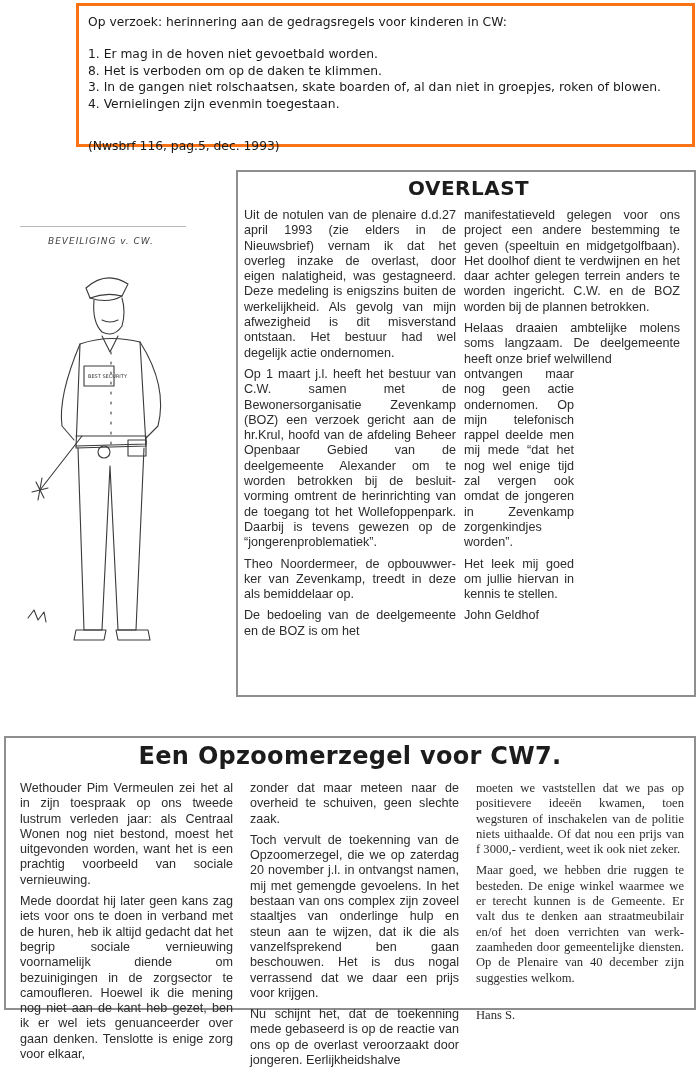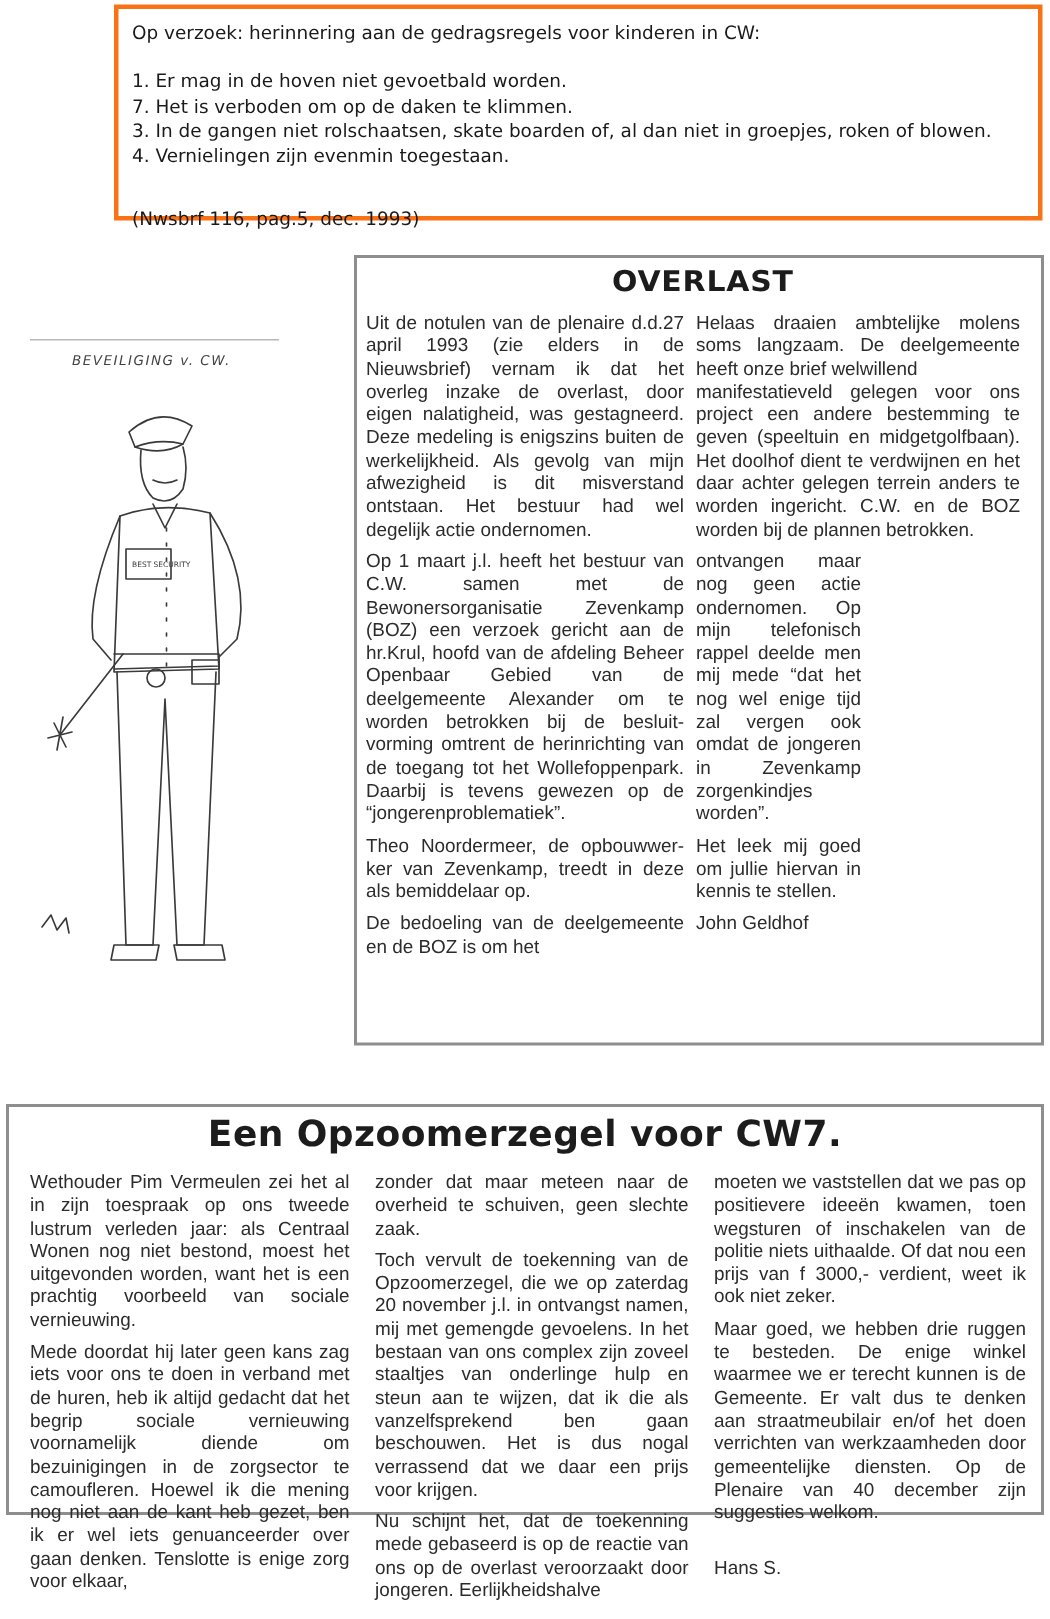--- a/index.html
+++ b/index.html
@@ -45,31 +45,31 @@
     position:absolute; left:4px; top:736px; width:692px; height:274px;
     border:2px solid #8e8e8e; box-sizing:border-box;
   }
   .article2 h1 {
     position:absolute; left:0; right:0; top:4px; margin:0; text-align:center;
     font-family:"DejaVu Sans", sans-serif; font-weight:900; font-size:24px;
     color:#1c1c1c; letter-spacing:0.3px;
   }
   .a2-c1 { left:14px; top:43px; width:213px; }
   .a2-c2 { left:244px; top:43px; width:209px; }
-  .a2-c3 { left:470px; top:43px; width:208px; }
+  .a2-c3 { left:470px; top:43px; width:208px;font-family:Liberation Serif, serif; }
   .a2-c3 .sig { margin-top:22px; }
 </style>
 </head>
 <body>
 
 <div class="box-rules">
   <p>Op verzoek: herinnering aan de gedragsregels voor kinderen in CW:</p>
   <div class="gap"></div>
   <p>1. Er mag in de hoven niet gevoetbald worden.</p>
-  <p>7. Het is verboden om op de daken te klimmen.</p>
+  <p>8. Het is verboden om op de daken te klimmen.</p>
   <p>3. In de gangen niet rolschaatsen, skate boarden of, al dan niet in groepjes, roken of blowen.</p>
   <p>4. Vernielingen zijn evenmin toegestaan.</p>
   <p class="src">(Nwsbrf 116, pag.5, dec. 1993)</p>
 </div>
 
 <div class="illus-rule"></div>
 <div class="illus-caption">BEVEILIGING v. CW.</div>
 <svg class="illus" viewBox="0 0 170 430" fill="none" stroke="#3a3a3a" stroke-width="1.1" stroke-linecap="round" stroke-linejoin="round">
 
   <path d="M68 62 Q88 44 110 58 L104 70 Q88 66 72 72 Z"></path>
@@ -101,22 +101,22 @@
 
 <div class="article1">
   <h1>OVERLAST</h1>
   <div class="col a1-c1">
     <p>Uit de notulen van de plenaire d.d.27 april 1993 (zie elders in de Nieuwsbrief) vernam ik dat het overleg inzake de overlast, door eigen nalatigheid, was gestag­neerd. Deze medeling is enigszins buiten de werkelijkheid. Als gevolg van mijn afwezigheid is dit misverstand ontstaan. Het bestuur had wel degelijk actie onderno­men.</p>
     <p>Op 1 maart j.l. heeft het bestuur van C.W. samen met de Bewonersorganisatie Zevenkamp (BOZ) een verzoek gericht aan de hr.Krul, hoofd van de afdeling Beheer Openbaar Gebied van de deelgemeente Alexander om te worden betrokken bij de besluit­vorming omtrent de herinrichting van de toegang tot het Wolle­foppenpark. Daarbij is tevens gewezen op de “jongerenproblematiek”.</p>
     <p>Theo Noordermeer, de opbouwwer­ker van Zevenkamp, treedt in deze als bemiddelaar op.</p>
     <p>De bedoeling van de deelgemeen­te en de BOZ is om het</p>
   </div>
   <div class="col a1-c2">
+    <p>manifestatieveld gelegen voor ons project een andere bestemming te geven (speeltuin en midgetgolf­baan). Het doolhof dient te verdwijnen en het daar achter gelegen terrein anders te worden ingericht. C.W. en de BOZ worden bij de plannen betrokken.</p>
     <p style="margin-bottom:0">Helaas draaien ambtelijke molens soms langzaam. De deelgemeente heeft onze brief welwillend</p>
-    <p>manifestatieveld gelegen voor ons project een andere bestemming te geven (speeltuin en midgetgolf­baan). Het doolhof dient te verdwijnen en het daar achter gelegen terrein anders te worden ingericht. C.W. en de BOZ worden bij de plannen betrokken.</p>
     <div class="narrow">
       <p>ontvangen maar nog geen actie ondernomen. Op mijn telefonisch rappel deelde men mij mede “dat het nog wel enige tijd zal ver­gen ook omdat de jongeren in Zeven­kamp zorgenkind­jes worden”.</p>
       <p>Het leek mij goed om jullie hiervan in kennis te stel­len.</p>
       <p class="sig">John Geldhof</p>
     </div>
   </div>
 </div>
 
 <div class="article2">
   <h1>Een Opzoomerzegel voor CW7.</h1>

